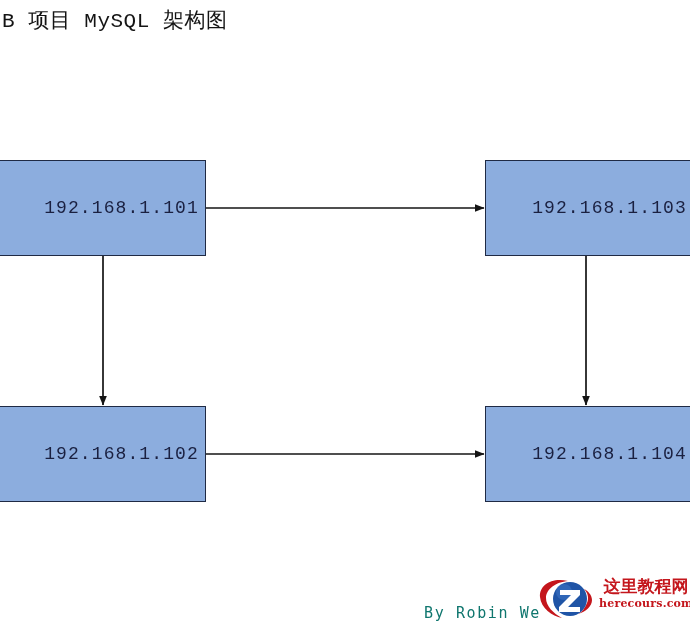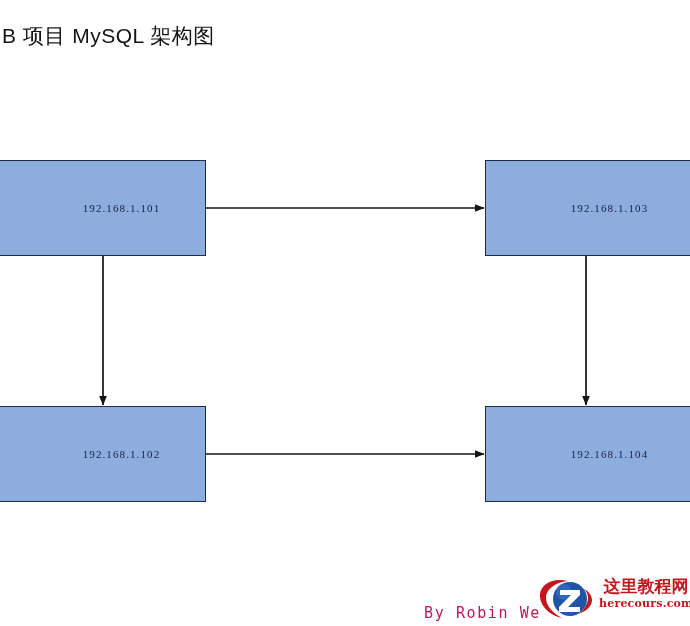--- a/index.html
+++ b/index.html
@@ -21,42 +21,42 @@
     position: absolute;
     left: 0; top: 0;
     width: 690px;
     height: 626px;
   }
 
   
   #diagram-title {
     position: absolute;
     left: 2px;
-    top: 22px;
-    font-family: Liberation Sans, sans-serif;
+    top: 8px;
+    font-family: Liberation Mono, monospace;
     font-size: 21px;
     line-height: 28px;
     color: #141414;
     letter-spacing: 0.5px;
     white-space: nowrap;
   }
 
   
   .node-box {
     position: absolute;
     box-sizing: border-box;
     background: #8CADDE;
     border: 1px solid #1F2A44;
     display: flex;
     align-items: center;
     justify-content: center;
   }
   .node-label {
-    font-family: Liberation Serif, serif;
-    font-size: 11px;
+    font-family: Liberation Mono, monospace;
+    font-size: 18px;
     letter-spacing: 1.1px;
     color: #1A2040;
     white-space: nowrap;
     margin-left: 40px;
   }
 
   #node-tl { left: -3px;  top: 160px; width: 209px; height: 96px; }
   #node-tr { left: 485px; top: 160px; width: 209px; height: 96px; }
   #node-bl { left: -3px;  top: 406px; width: 209px; height: 96px; }
   #node-br { left: 485px; top: 406px; width: 209px; height: 96px; }
@@ -71,21 +71,21 @@
   }
 
   
   #byline {
     position: absolute;
     left: 424px;
     top: 604px;
     font-family: "DejaVu Sans Mono", "Liberation Mono", monospace;
     font-size: 15px;
     letter-spacing: 1.6px;
-    color: #be185d;
+    color: #0f766e;
     white-space: nowrap;
   }
 
   
   #watermark {
     position: absolute;
     left: 538px;
     top: 574px;
     width: 152px;
     height: 52px;

